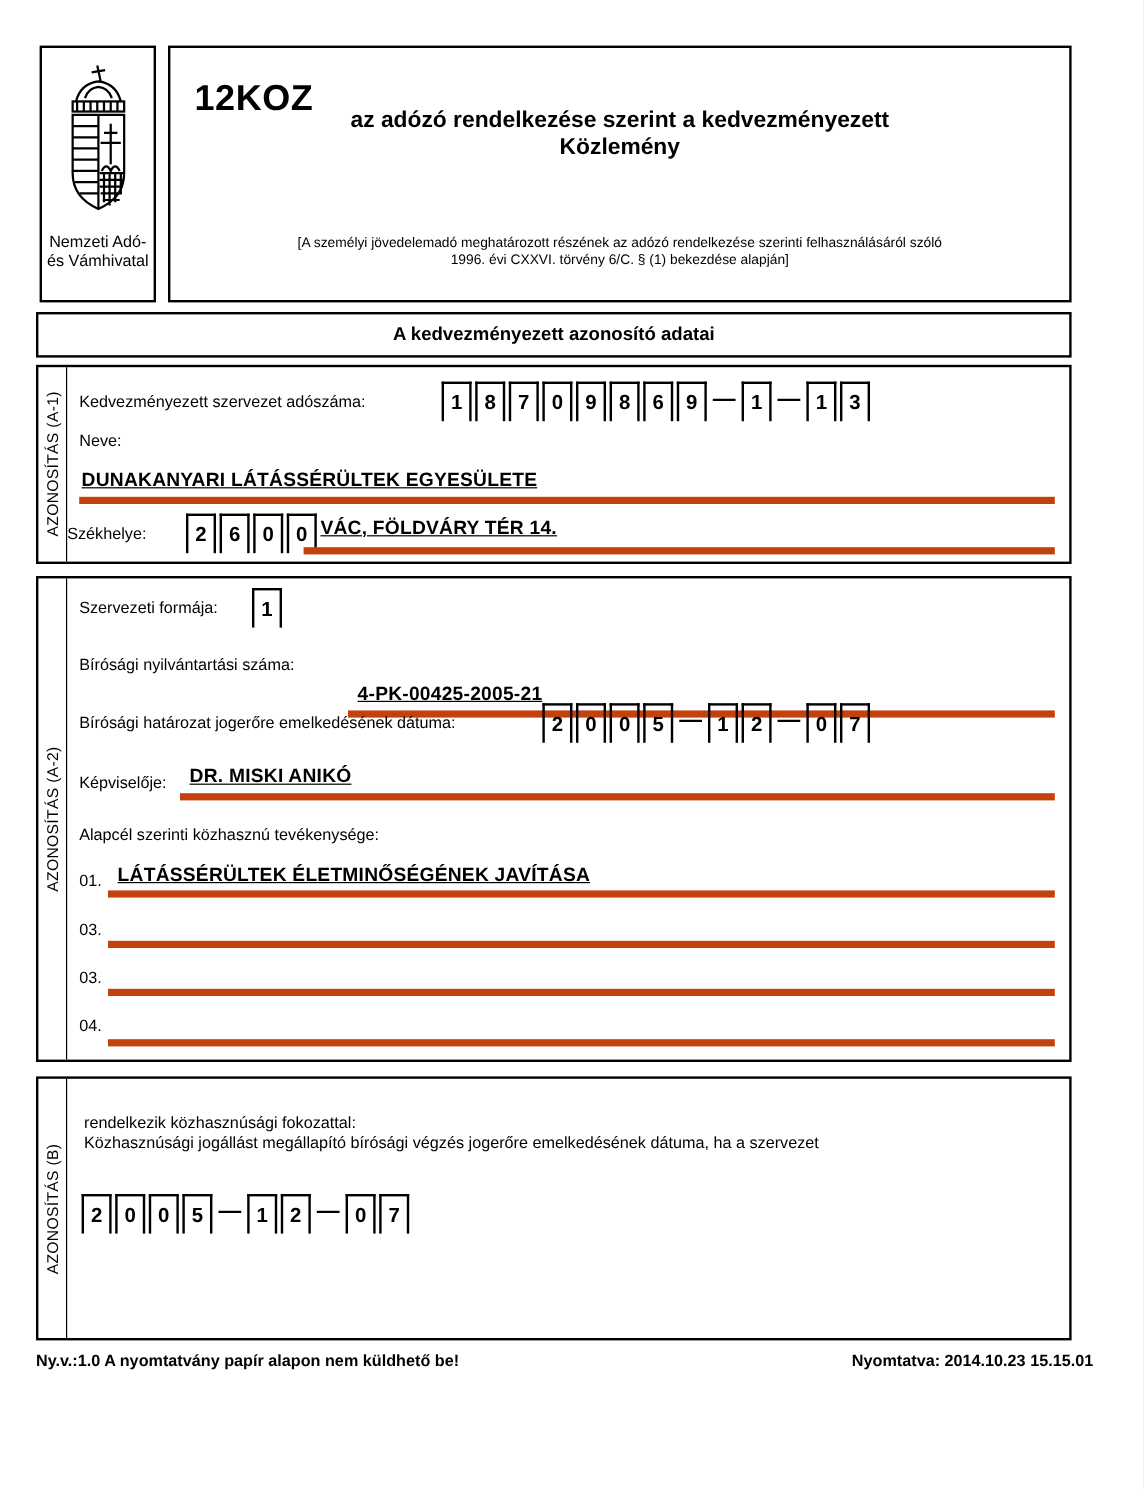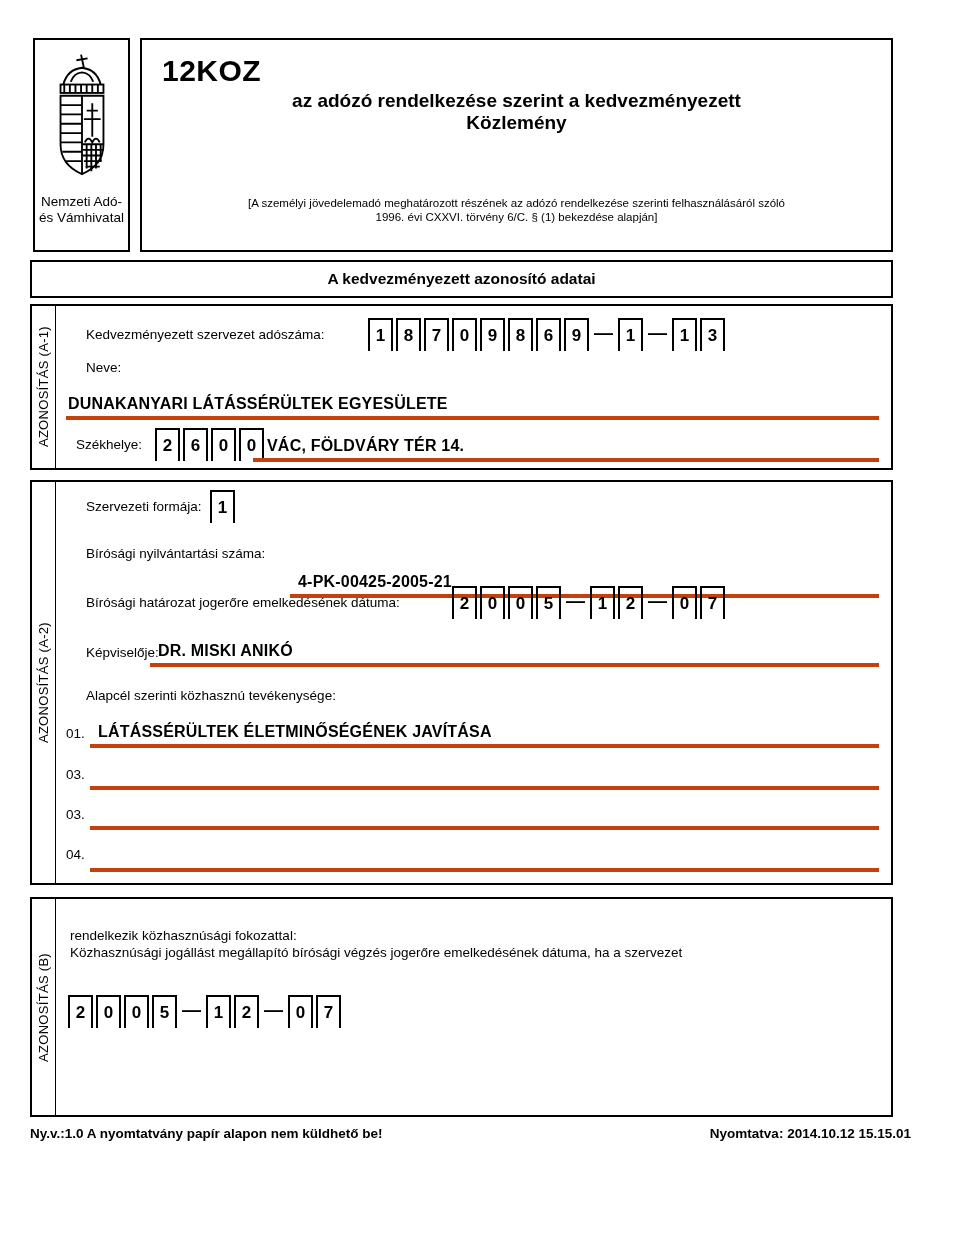--- a/index.html
+++ b/index.html
@@ -10,40 +10,40 @@
     margin:0 auto; overflow:hidden;
   }
   .abs { position:absolute; }
   .box { position:absolute; border:2px solid #000; background:#fff; }
 
   
   .logo-box { left:33px; top:38px; width:97px; height:214px; display:flex; flex-direction:column; align-items:center; }
   .logo-art { margin-top:10px; }
   .agency { text-align:center; font-size:13.5px; line-height:16px; margin-top:4px; }
   .title-box { left:140px; top:38px; width:753px; height:214px; }
-  .form-code { position:absolute; left:20px; top:14px; font-size:30px; font-weight:bold; letter-spacing:0.5px; }
+  .form-code { position:absolute; left:20px; top:26px; font-size:30px; font-weight:bold; letter-spacing:0.5px; }
   .main-title { position:absolute; left:0; top:50px; width:100%; text-align:center; font-size:19px; font-weight:bold; line-height:22px; }
   .legal { position:absolute; left:0; top:156px; width:100%; text-align:center; font-size:11.5px; line-height:14px; }
 
   
   .sec-header { left:30px; top:260px; width:863px; height:38px; display:flex; align-items:center; justify-content:center; font-size:15.5px; font-weight:bold; }
 
   
   .sec { display:flex; }
   .side-col { width:24px; border-right:1px solid #000; display:flex; align-items:center; justify-content:center; flex-shrink:0; }
   .side-label { writing-mode:vertical-rl; transform:rotate(180deg); font-size:13px; white-space:nowrap; letter-spacing:0.3px; }
   .content { position:relative; flex:1; }
 
   .a1-box { left:30px; top:304px; width:863px; height:166px; }
   .a2-box { left:30px; top:480px; width:863px; height:405px; }
   .b-box  { left:30px; top:897px; width:863px; height:220px; }
 
-  .lbl { font-size:13.5px;margin-left:20px; }
+  .lbl { font-size:13.5px; }
   .val { font-weight:bold; font-size:16px; letter-spacing:0.2px; }
-  .uline { border-bottom:4px solid #c2410c; display:flex; align-items:flex-end; }
+  .uline { border-bottom:6px solid #c2410c; display:flex; align-items:center;text-decoration:underline; }
   .uline .val { padding:0 0 3px 8px; }
 
   
   .cells { display:flex; align-items:flex-start; }
   .cell {
     width:25px; height:33px; border:2px solid #000; border-bottom:none;
     margin-right:3px; display:flex; align-items:center; justify-content:center;
     font-weight:bold; font-size:17px;
   }
   .dash { font-weight:bold; font-size:19px; line-height:30px; margin:0 5px 0 2px; }
@@ -216,16 +216,16 @@
           <span class="cell">2</span>
           <span class="dash">—</span>
           <span class="cell">0</span>
           <span class="cell">7</span>
         </div>
     </div>
   </div>
 
   <div class="footer">
     <span>Ny.v.:1.0 A nyomtatvány papír alapon nem küldhető be!</span>
-    <span>Nyomtatva: 2014.10.12 15.15.01</span>
+    <span>Nyomtatva: 2014.10.23 15.15.01</span>
   </div>
 
 </div>
 
 </body></html>

